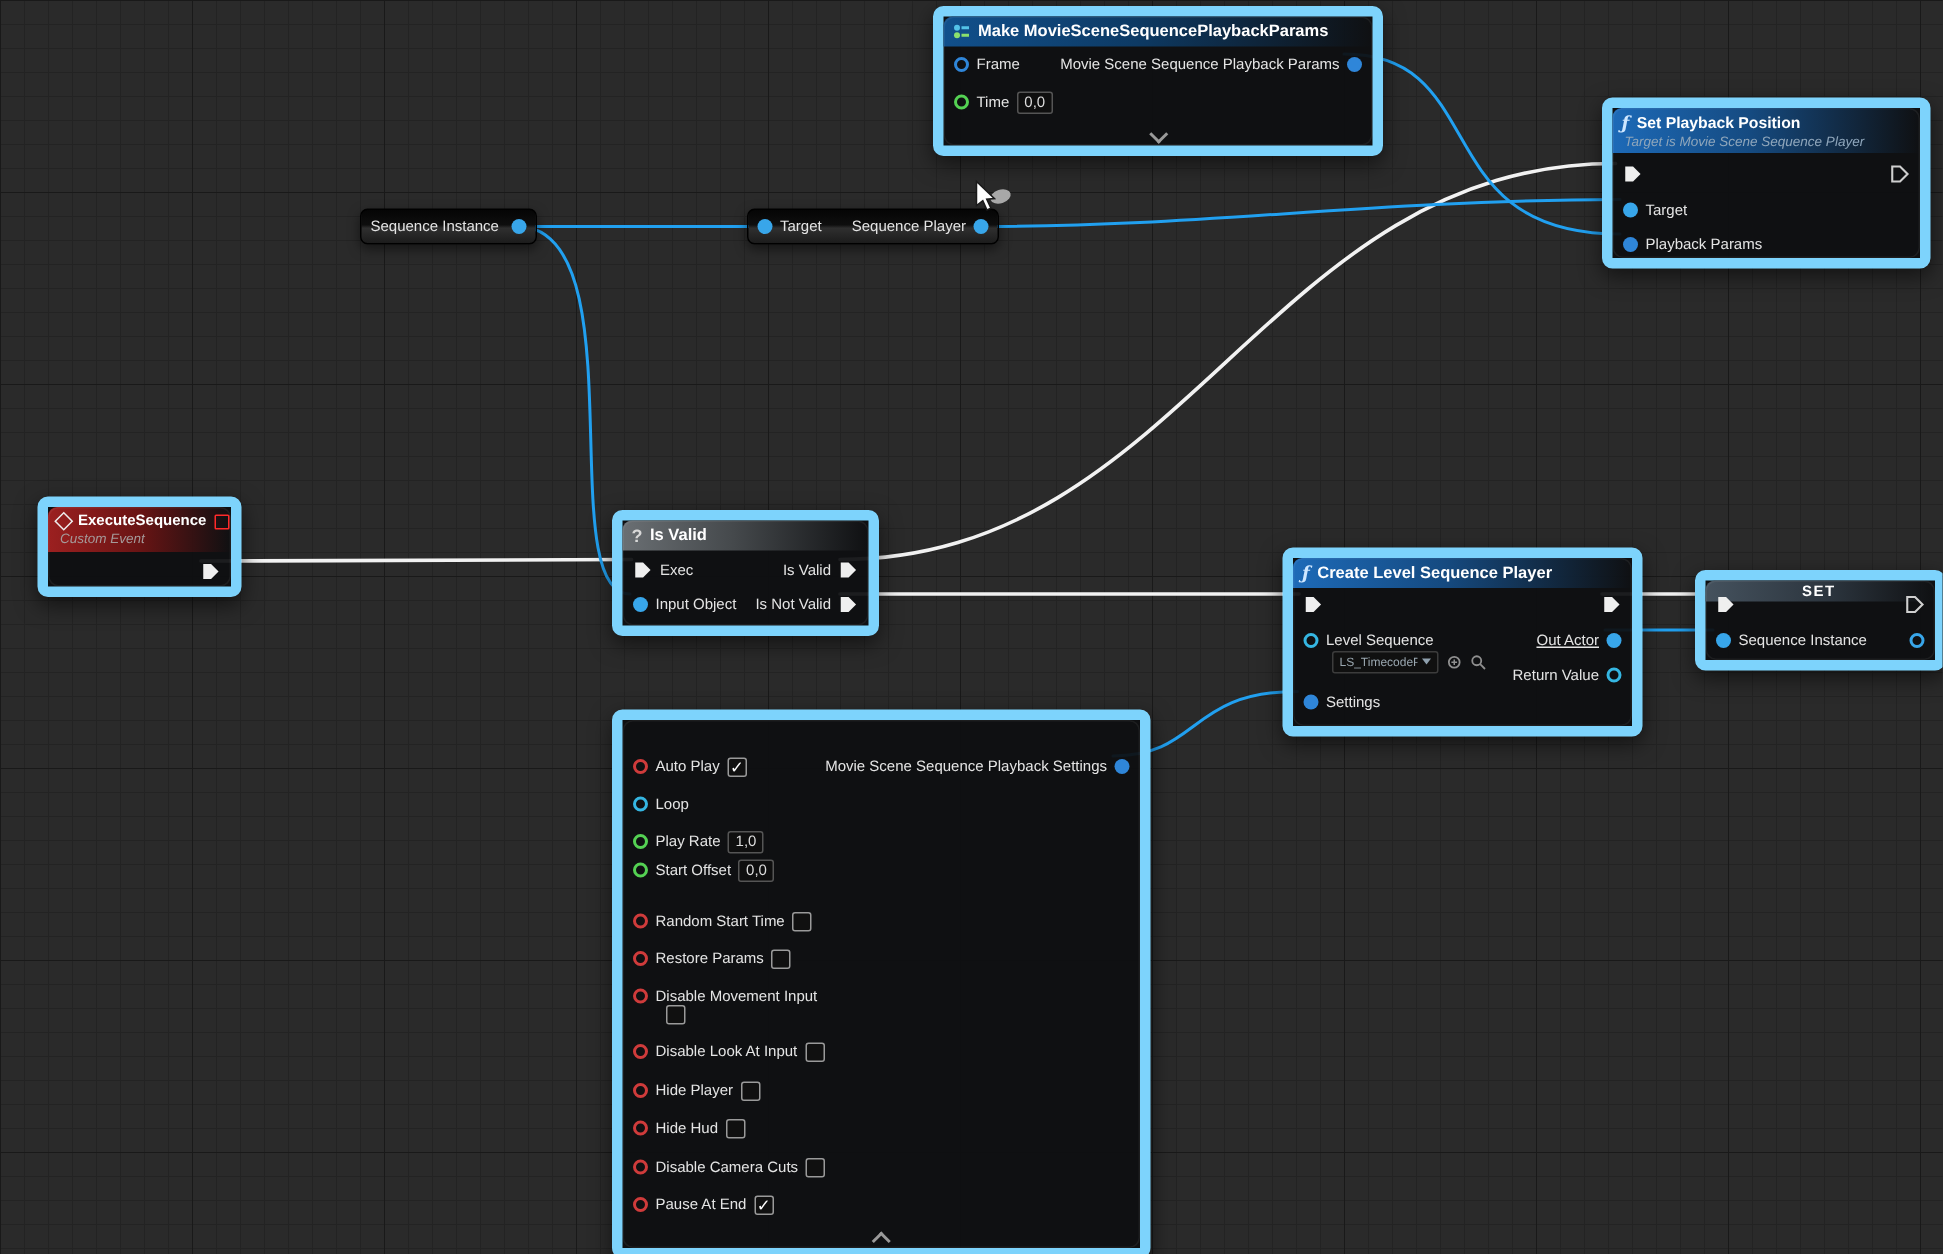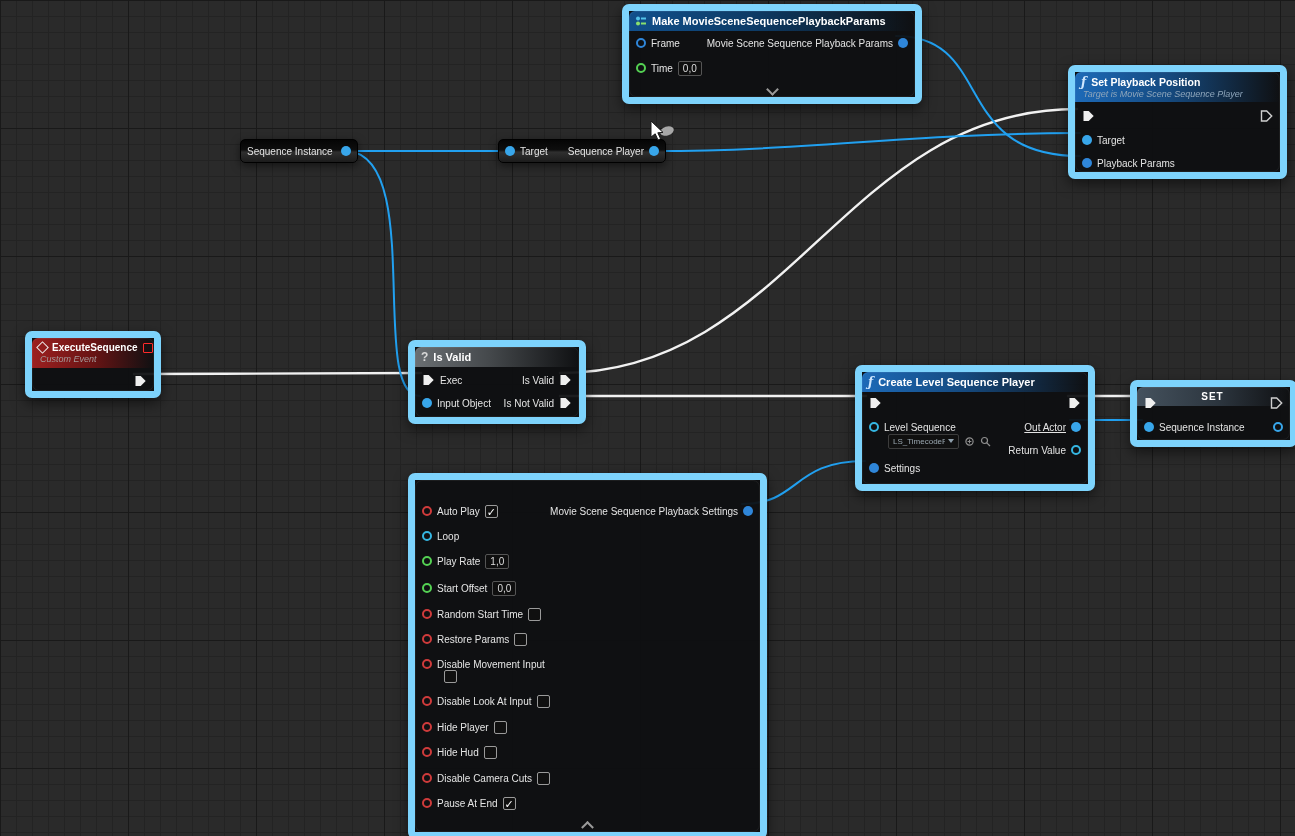--- a/index.html
+++ b/index.html
@@ -21,21 +21,21 @@
     border:7px solid #7dd3fc;border-radius:7px;
     box-shadow:0 5px 14px rgba(0,0,0,0.55);
   }
   .node::after{content:"";position:absolute;inset:0;border:1px solid rgba(255,255,255,0.06);border-radius:7px;pointer-events:none;}
   .hdr{height:20px;display:flex;align-items:center;gap:5px;padding:0 8px 0 6px;
     border-radius:6px 6px 0 0;font-weight:bold;font-size:11px;color:#fff;white-space:nowrap;overflow:hidden;}
   .hdr-struct{background:linear-gradient(90deg,#11508c 0%,#0d3a64 45%,rgba(10,22,34,0) 100%);}
   .hdr-fn{background:linear-gradient(90deg,#1d6ab8 0%,#154a80 45%,rgba(12,25,40,0) 100%);}
   .hdr-gray{background:linear-gradient(90deg,#6a6f73 0%,#45494c 45%,rgba(26,27,28,0) 100%);}
   .hdr-event{background:linear-gradient(90deg,#9c2020 0%,#691414 50%,rgba(32,8,8,0) 100%);}
-  .hdr-set{background:linear-gradient(90deg,#45525e 0%,#2b343d 55%,rgba(16,19,22,0) 100%);height:19px;justify-content:center;font-size:10px;letter-spacing:1px;}
+  .hdr-set{background:linear-gradient(90deg,#45525e 0%,#2b343d 55%,rgba(16,19,22,0) 100%);height:14px;justify-content:center;font-size:10px;letter-spacing:1px;}
   .hdr2{height:30px;display:flex;flex-direction:column;justify-content:center;gap:1px;padding:0 6px;border-radius:6px 6px 0 0;}
   .t-row{display:flex;align-items:center;gap:5px;font-weight:bold;font-size:10.5px;color:#fff;width:100%;white-space:nowrap;}
   .sub{font-size:9px;font-style:italic;font-weight:normal;margin-left:2px;white-space:nowrap;}
   .sub-blue{color:#8fa6bb;}
   .sub-gray{color:#a59a9a;}
   .prow{position:absolute;left:7px;height:16px;display:flex;align-items:center;gap:5px;font-size:10px;color:#e4e4e4;white-space:nowrap;z-index:3;}
   .prow.r{left:auto;right:7px;}
   .pin{width:10px;height:10px;border-radius:50%;flex:0 0 auto;box-sizing:border-box;}
   .f-obj{background:#38a6ea;}   .h-obj{border:2px solid #38a6ea;}
   .f-struct{background:#2f86d9;}.h-struct{border:2px solid #2f86d9;}
@@ -284,21 +284,21 @@
     <span class="pin h-asset"></span>
     <span>Loop</span>
   </div>
 
   <div class="prow" style="top:73px;">
     <span class="pin h-float"></span>
     <span>Play Rate</span>
     <span class="vbox">1,0</span>
   </div>
 
-  <div class="prow" style="top:100px;text-align:center;">
+  <div class="prow" style="top:92px;text-align:center;">
     <span class="pin h-float"></span>
     <span>Start Offset</span>
     <span class="vbox">0,0</span>
   </div>
 
   <div class="prow" style="top:126px;">
     <span class="pin h-bool"></span>
     <span>Random Start Time</span>
     <span class="cb"></span>
   </div>

